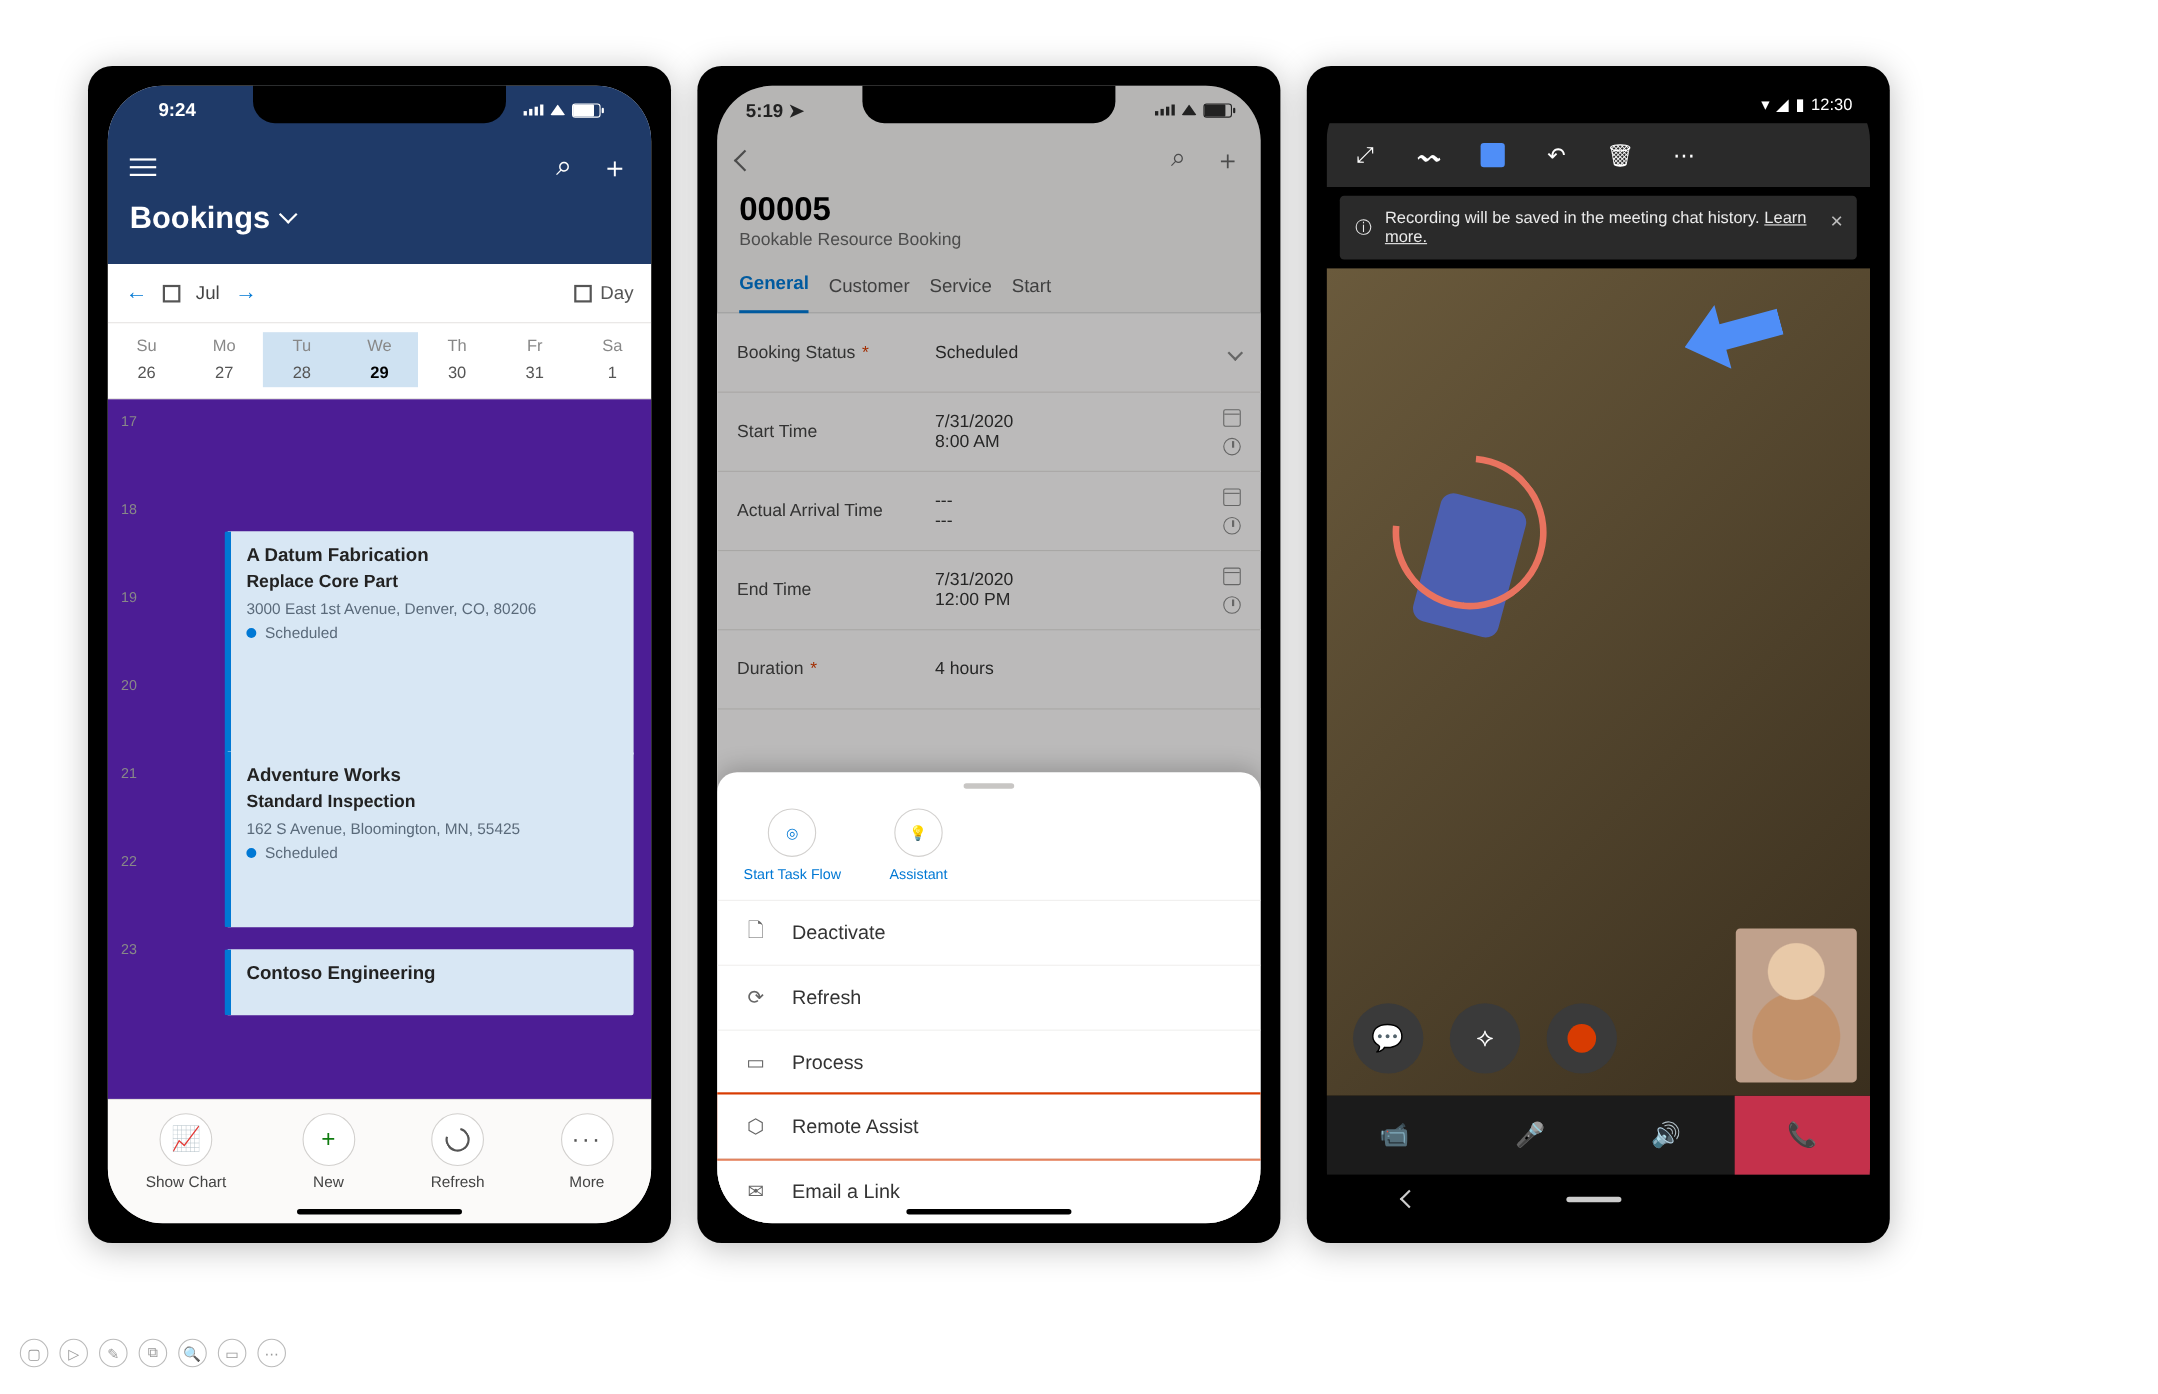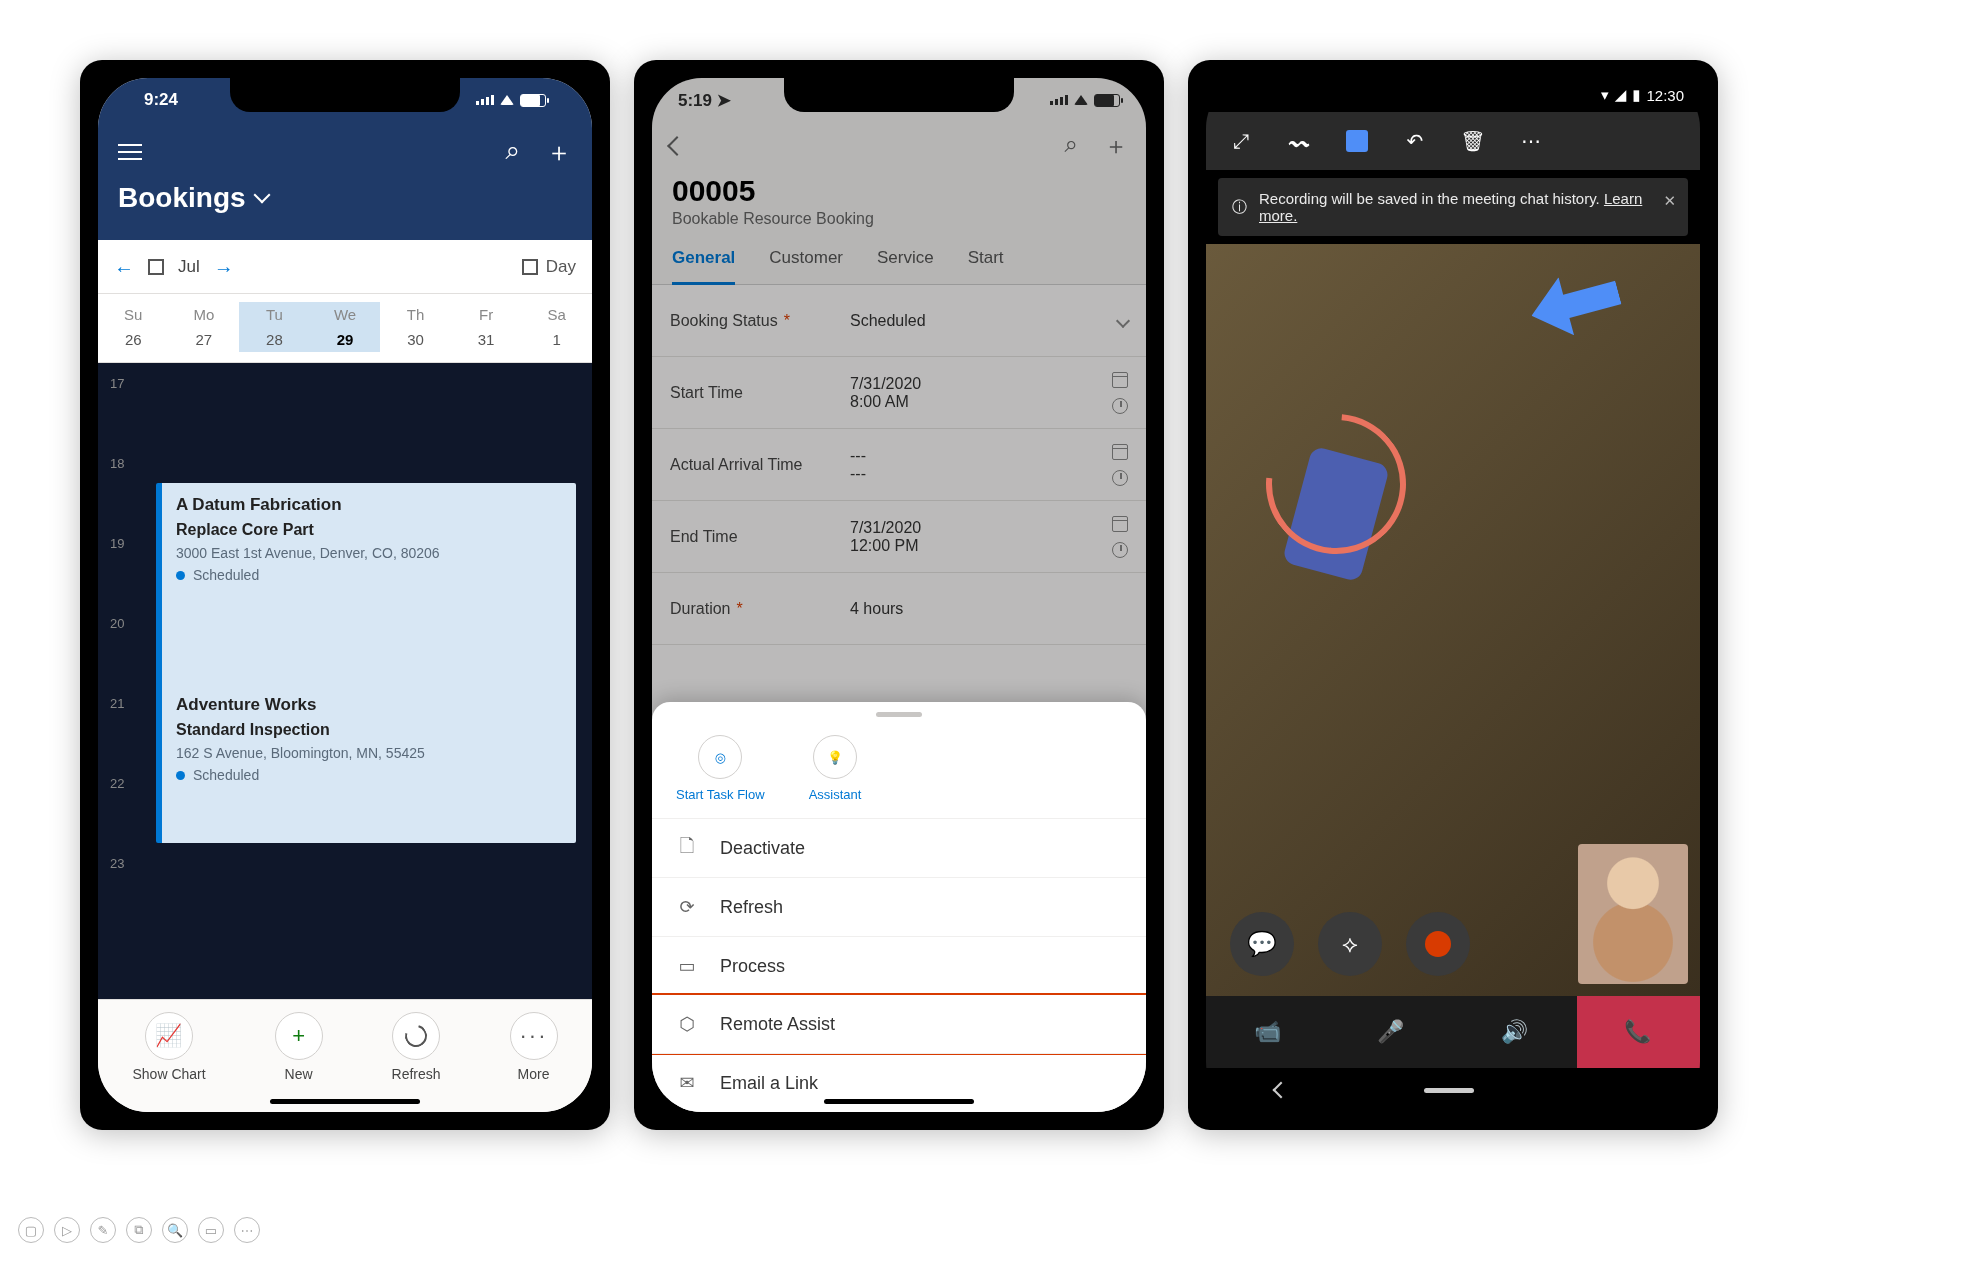--- a/index.html
+++ b/index.html
@@ -67,21 +67,21 @@
   .p1 .calnav .grid-ico { width:16px;height:16px;border:2px solid #555;display:inline-block;}
   .p1 .calnav .right { display:flex; align-items:center; gap:8px; color:#555;}
 
   .p1 .week { background:#fff; display:grid; grid-template-columns:repeat(7,1fr); text-align:center; font-size:15px; padding:8px 0 10px; border-bottom:1px solid #e1dfdd;}
   .p1 .week .dayh{color:#888;padding:4px 0;}
   .p1 .week .dayn{padding:4px 0;color:#555;}
   .p1 .week .col{display:flex;flex-direction:column;}
   .p1 .week .sel{background:#cfe2f2;}
   .p1 .week .today .dayn{font-weight:700;color:#000;}
 
-  .p1 .schedule{flex:1;overflow:hidden;background:#0f172a;position:relative;}
+  .p1 .schedule{flex:1;overflow:hidden;background:#4c1d95;position:relative;padding-left:48px;}
   .p1 .schedule .hours{position:absolute;left:0;top:0;bottom:0;width:48px;}
   .p1 .schedule .hour{position:absolute;left:12px;font-size:13px;color:#888;transform:translateY(-50%);}
   .p1 .schedule .content{margin-left:48px;position:relative;height:100%;}
   .p1 .booking{position:absolute;left:10px;right:16px;background:#d8e7f4;border-left:6px solid #0078d4;padding:12px 14px;border-radius:2px;}
   .p1 .booking .t{font-weight:700;font-size:17px;color:#222;margin-bottom:6px;}
   .p1 .booking .s{font-weight:700;font-size:16px;color:#222;margin-bottom:6px;}
   .p1 .booking .addr{font-size:14px;color:#5a6a7a;margin-bottom:6px;}
   .p1 .booking .stat{font-size:14px;color:#5a6a7a;display:flex;align-items:center;gap:8px;}
   .p1 .booking .stat::before{content:"";width:9px;height:9px;background:#0078d4;border-radius:50%;}
 
@@ -91,21 +91,21 @@
   .plus{color:#107c10;font-size:28px;font-weight:300;}
   .refr{width:22px;height:22px;border:2px solid #555;border-radius:50%;border-top-color:transparent;transform:rotate(-30deg);}
   .dots{letter-spacing:2px;color:#555;}
 
   .home-ind{position:absolute;bottom:8px;left:50%;transform:translateX(-50%);width:150px;height:5px;background:#000;border-radius:3px;z-index:60;}
   .p2 .dim{background:rgba(0,0,0,.25);position:absolute;inset:0;z-index:10;}
   .p2 .topbar2{display:flex;justify-content:space-between;align-items:center;padding:8px 18px;color:#666;font-size:24px;}
   .p2 .back{border:solid #666;border-width:0 2px 2px 0;padding:6px;transform:rotate(135deg);}
   .p2 .rec-title{font-size:30px;font-weight:700;padding:4px 20px 2px;}
   .p2 .rec-sub{font-size:16px;color:#666;padding:0 20px 8px;}
-  .p2 .tabs{display:flex;gap:34px;padding:0 20px;border-bottom:1px solid #ccc;font-size:17px;}
+  .p2 .tabs{display:flex;gap:18px;padding:0 20px;border-bottom:1px solid #ccc;font-size:17px;align-items:flex-end;}
   .p2 .tab{padding:12px 0 14px;color:#555;}
   .p2 .tab.active{color:#0078d4;border-bottom:3px solid #0078d4;margin-bottom:-1px;font-weight:600;}
   .p2 .fields{flex:1;background:#faf9f8;}
   .p2 .field{display:flex;align-items:center;min-height:72px;border-bottom:1px solid #e1dfdd;padding:10px 18px;}
   .p2 .field .lbl{flex:0 0 180px;font-size:16px;color:#444;}
   .p2 .req{color:#d83b01;margin-left:6px;}
   .p2 .field .val{flex:1;font-size:16px;color:#333;}
   .p2 .field .icons{display:flex;flex-direction:column;gap:10px;color:#888;}
   .p2 .chev-dd{border:solid #888;border-width:0 2px 2px 0;padding:4px;transform:rotate(45deg);}
   .cal-ico{width:16px;height:16px;border:1.5px solid currentColor;border-radius:2px;position:relative;}
@@ -256,20 +256,23 @@
               </div>
           </div>
           <div class="booking" style="top:320px;height:160px">
             <div class="t">Adventure Works</div>
             <div class="s">Standard Inspection</div>
             <div class="addr">162 S Avenue, Bloomington, MN, 55425</div>
             <div class="stat">
                 <span>Scheduled</span>
               </div>
           </div>
+          <div class="booking" style="top:500px;height:60px">
+            <div class="t">Contoso Engineering</div>
+          </div>
         </div>
       </div>
 
       <div class="bottom">
         <div class="btn">
             <div class="circ">📈</div>
             <span>Show Chart</span>
           </div>
         <div class="btn">
             <div class="circ plus">+</div>

